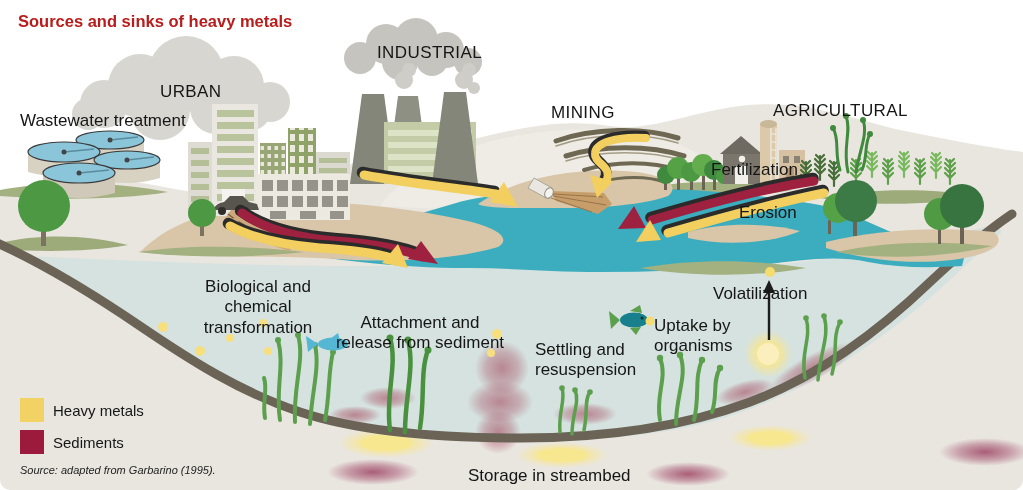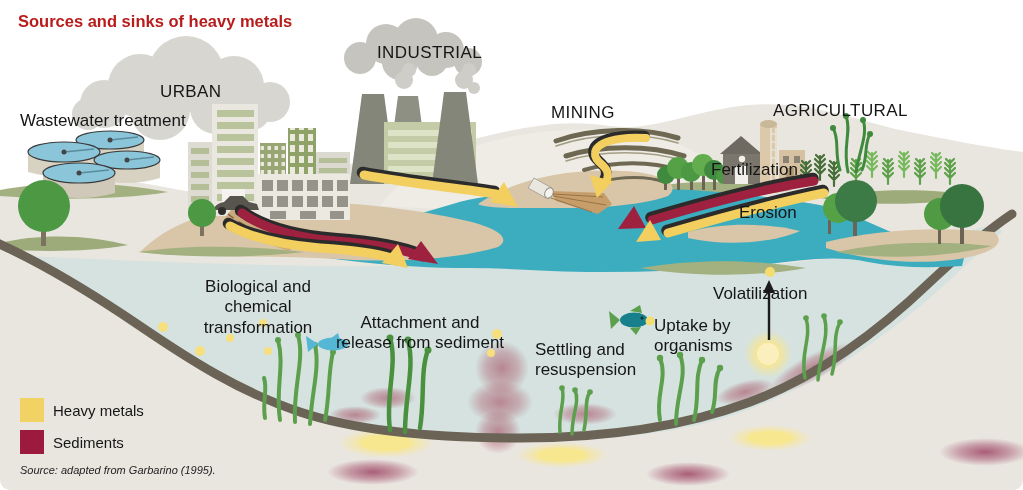--- a/index.html
+++ b/index.html
@@ -447,20 +447,21 @@
 <div class="lbl" style="left:773px;top:85px;letter-spacing:.4px;margin-top:16px;">AGRICULTURAL</div>
 
 <div class="lbl" style="left:711px;top:160px;text-align:center;">Fertilization</div>
 <div class="lbl" style="left:739px;top:203px;">Erosion</div>
 
 <div class="lbl wrap center" style="left:334px;top:313px;width:172px;">Attachment and release from sediment</div>
 <div class="lbl wrap center" style="left:172px;top:277px;width:172px;">Biological and chemical transformation</div>
 <div class="lbl wrap" style="left:654px;top:316px;width:92px;">Uptake by organisms</div>
 <div class="lbl wrap" style="left:535px;top:340px;width:110px;">Settling and resuspension</div>
 <div class="lbl" style="left:713px;top:284px;">Volatilization</div>
+<div class="lbl" style="left:468px;top:466px;">Storage in streambed</div>
 
 <div class="legend">
   <div class="legend-row">
     <div class="swatch hm"></div>
     <div class="legend-label">Heavy metals</div>
   </div>
   <div class="legend-row">
     <div class="swatch sed"></div>
     <div class="legend-label">Sediments</div>
   </div>

